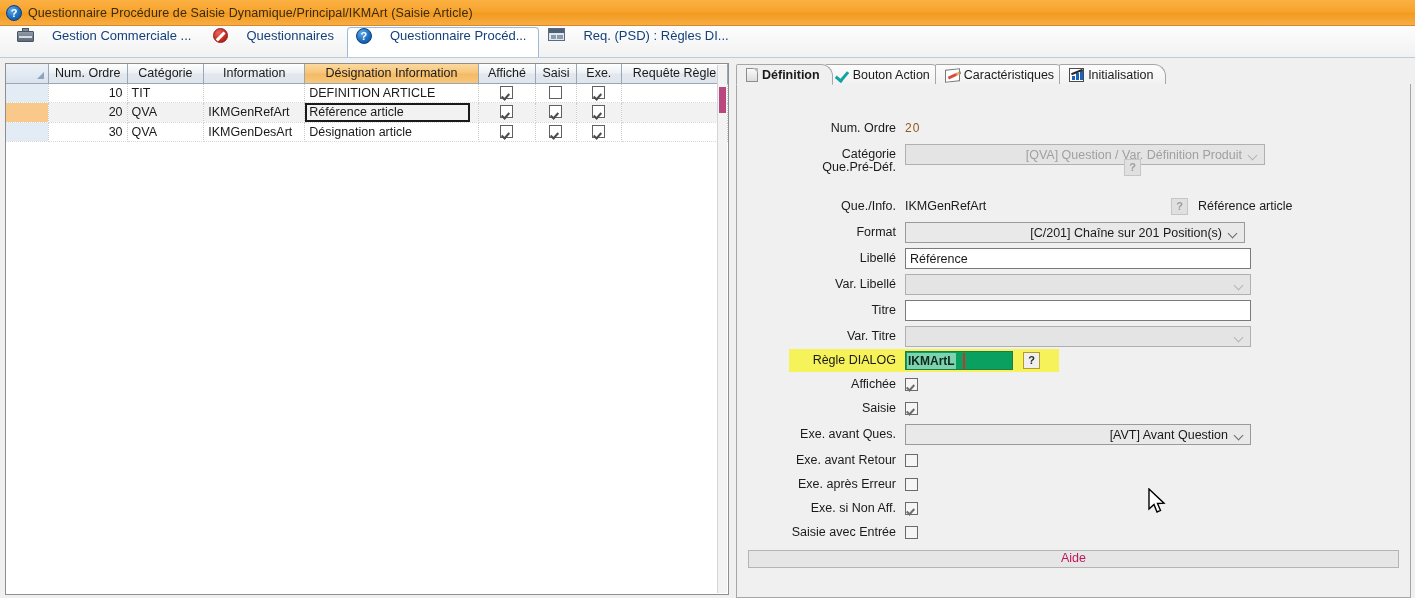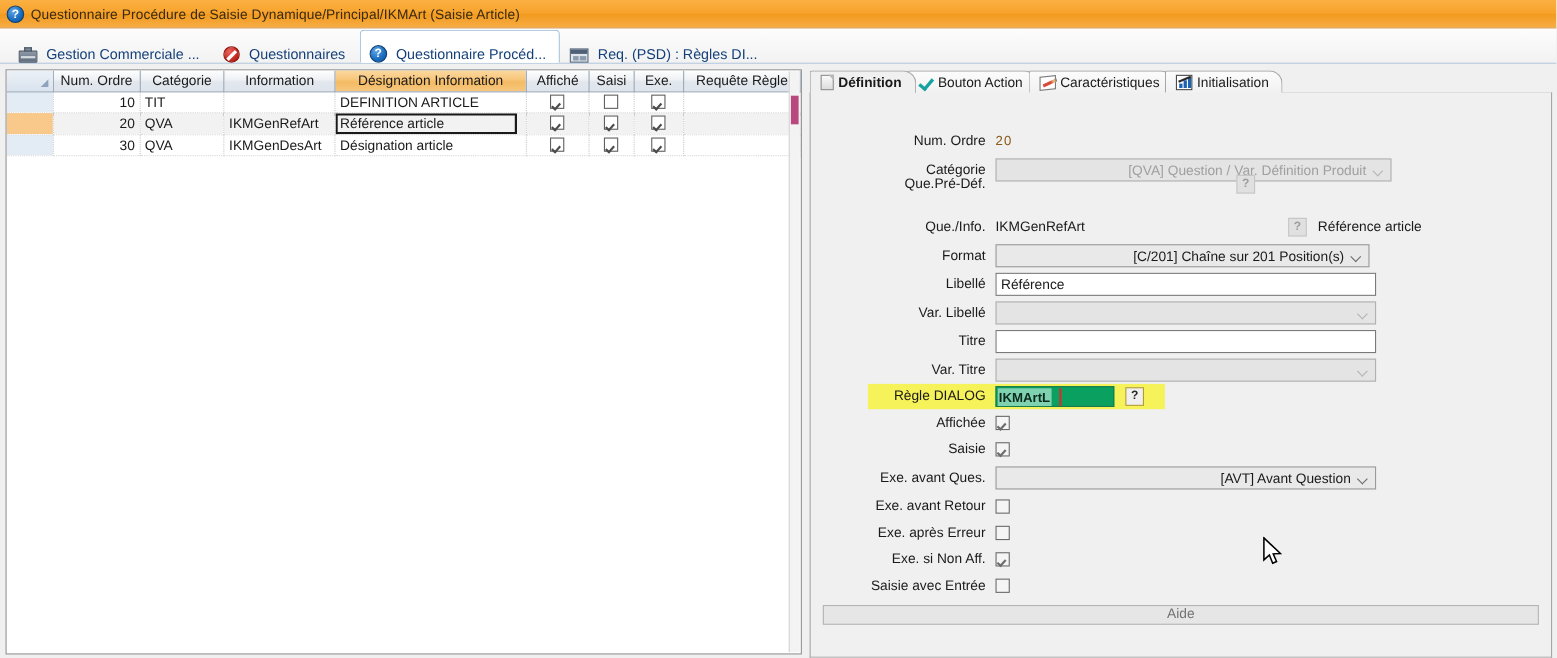--- a/index.html
+++ b/index.html
@@ -41,21 +41,21 @@
   
   .taskbar {
     position: absolute; left: 0; top: 26px; width: 1415px; height: 32px;
     background: linear-gradient(to bottom,#fdfdfd 0%, #f2f2f2 100%);
     border-bottom: 1px solid #b8cbdf;
     display: flex; align-items: flex-end;
     box-sizing: border-box;
     padding-left: 8px;
   }
   .wtab {
-    height: 30px; display: flex; align-items: flex-end; gap: 8px;
+    height: 30px; display: flex; align-items: flex-start; gap: 18px;
     padding: 0 12px 0 8px;
     font-size: 13px; color: #14407a;
     box-sizing: border-box;
     white-space: nowrap;
     background: transparent;
     border: 1px solid transparent;
     border-bottom: none;
     border-radius: 4px 4px 0 0;
   }
   .wtab.active {
@@ -327,21 +327,21 @@
     font-size: 12px; line-height: 16px; padding: 0 1px;
     font-weight: 600;
   }
   .greenbox .caret {
     position: absolute; top: 1px; width: 1.5px; height: 17px; background: #d32f2f;
   }
 
   .sectionbar {
     position: absolute; height: 18px; background: #e6e6e6;
     border: 1px solid #b4b4b4; box-sizing: border-box;
-    font-size: 12.5px; color: #737373; text-align: center; line-height: 15px;
+    font-size: 12.5px; color: #be185d; text-align: center; line-height: 15px;
   }
 
   .cursor { position: absolute; pointer-events: none; }
 </style>
 </head>
 <body>
 
 <div id="app">
 
   <div class="titlebar">

